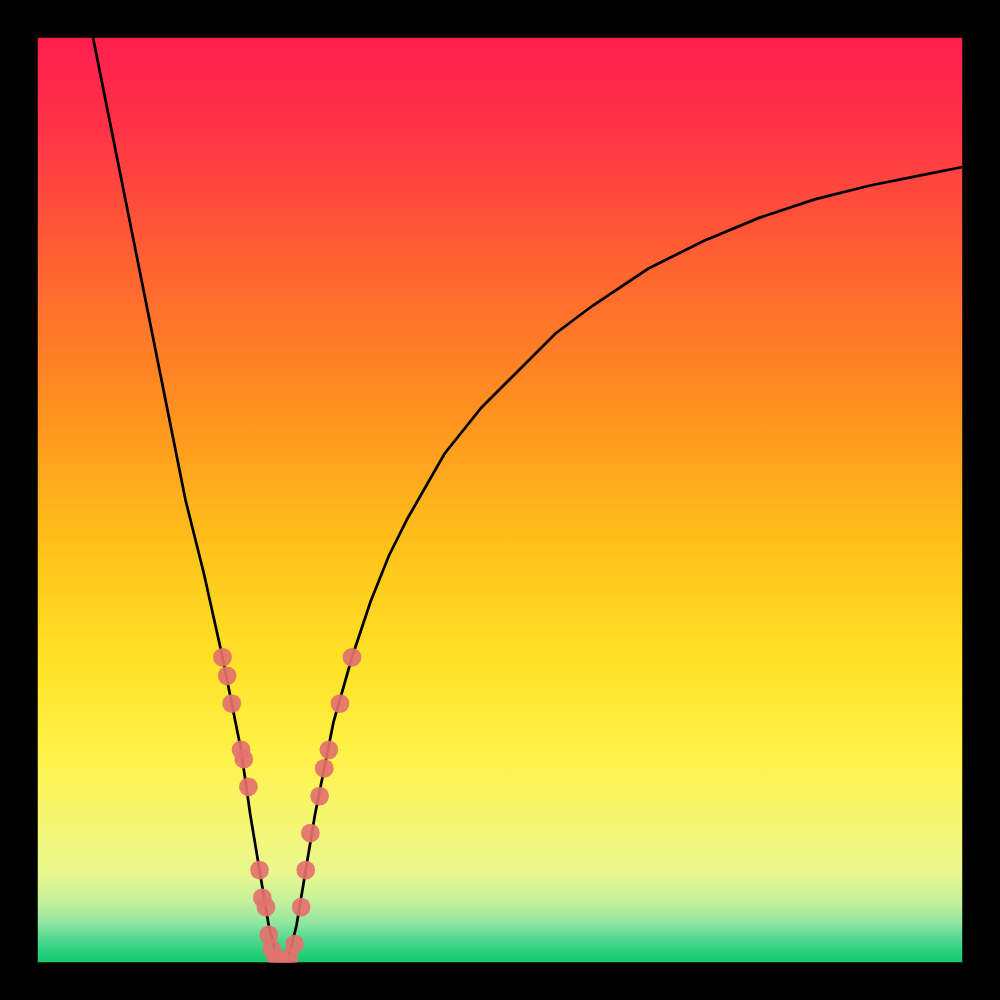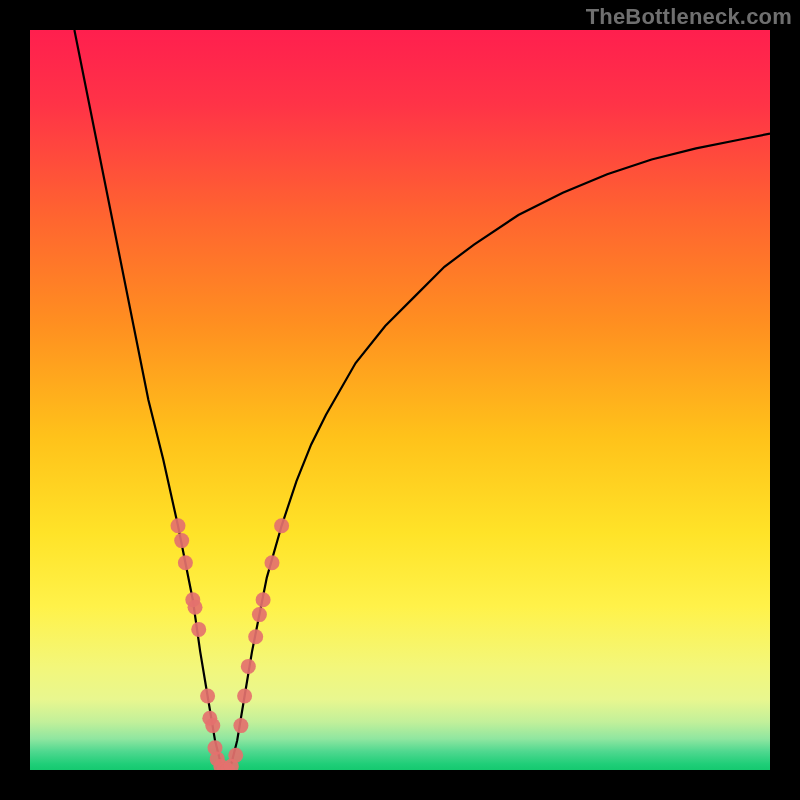--- a/index.html
+++ b/index.html
@@ -37,21 +37,20 @@
     user-select: none;
   }
   svg {
     display: block;
   }
 </style>
 </head>
 <body>
 
 <div class="frame">
-  <div class="watermark">TheBottleneck.com</div>
   <div class="plot">
     <svg id="chart-svg" width="740" height="740" viewBox="0 0 740 740">
       <defs>
         <linearGradient id="bg-grad" x1="0" y1="0" x2="0" y2="1">
             <stop offset="0.00%" stop-color="#ff1f4e"></stop>
             <stop offset="10.00%" stop-color="#ff3347"></stop>
             <stop offset="25.00%" stop-color="#ff6430"></stop>
             <stop offset="40.00%" stop-color="#ff9020"></stop>
             <stop offset="55.00%" stop-color="#ffc21a"></stop>
             <stop offset="68.00%" stop-color="#ffe328"></stop>

